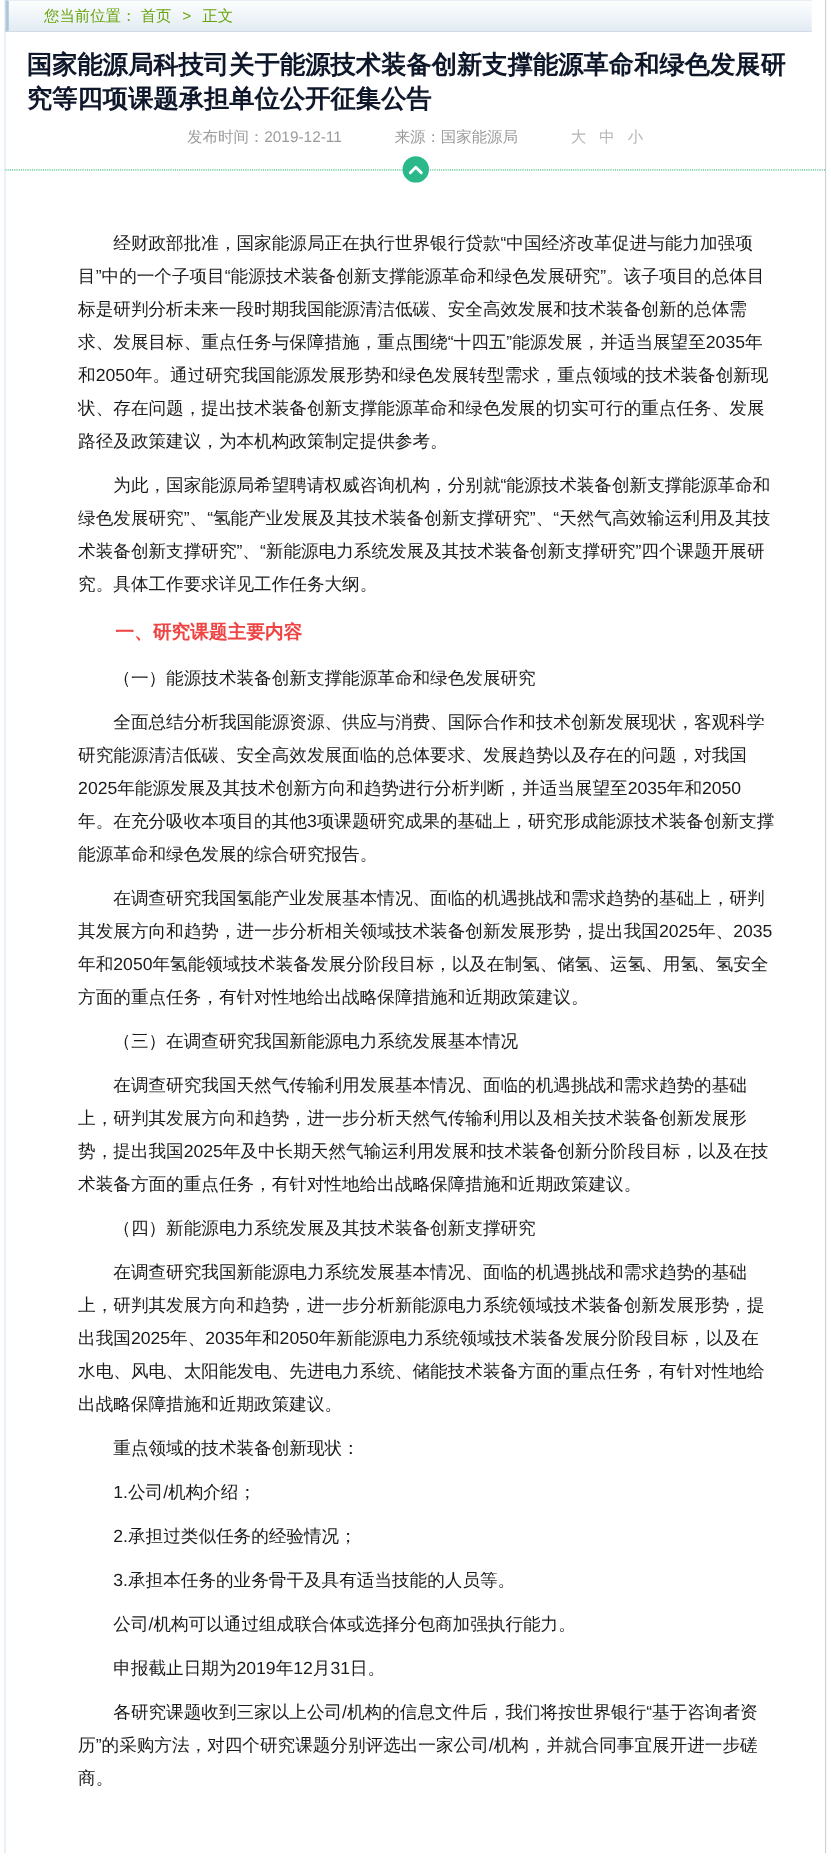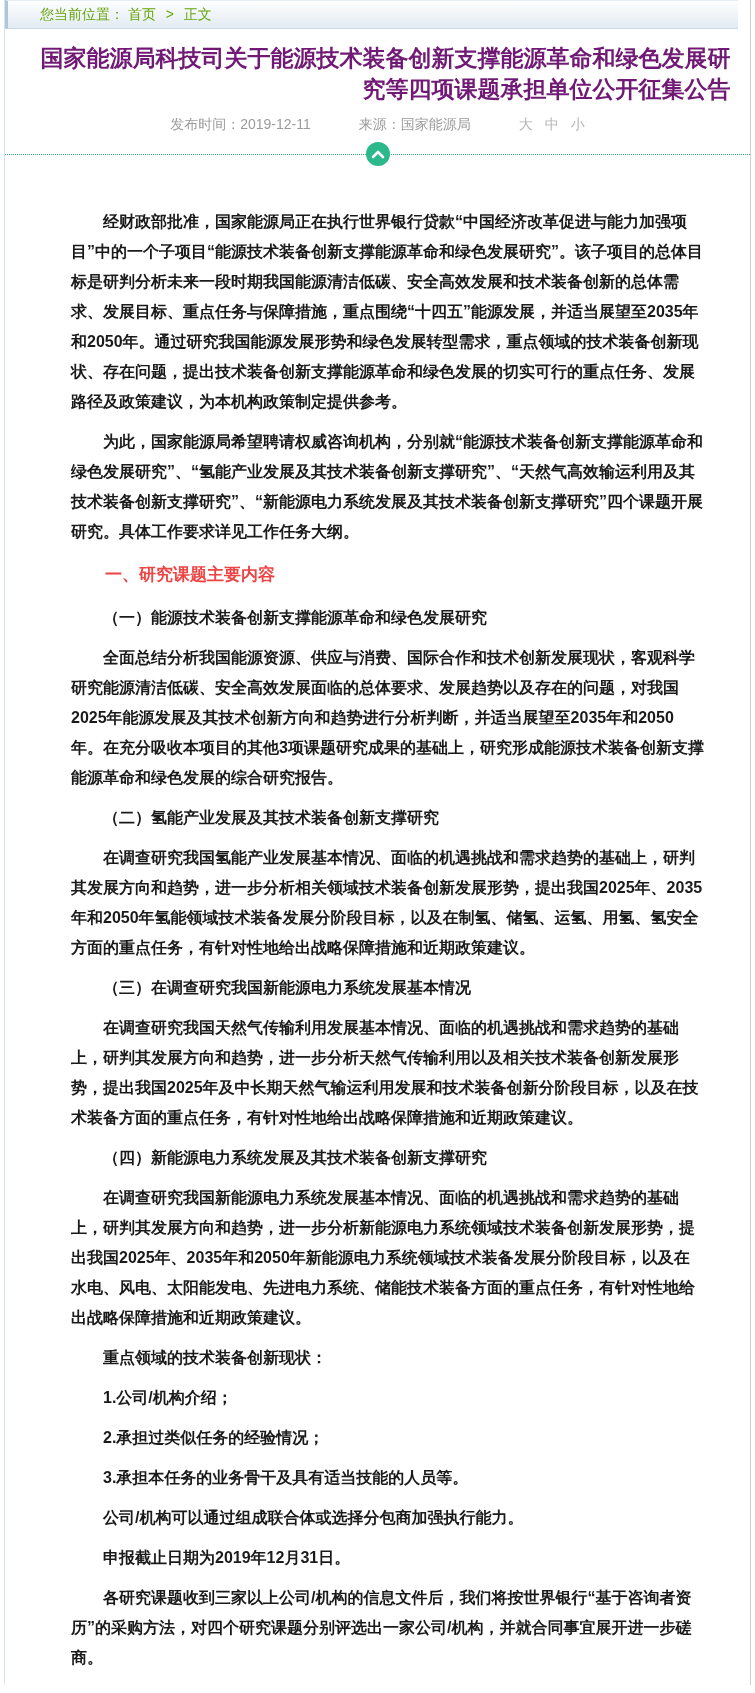--- a/index.html
+++ b/index.html
@@ -10,37 +10,37 @@
   .breadcrumb-bar{height:27px;line-height:27px;margin-right:12px;
     background:linear-gradient(#fdfefe,#e2ebf3);
     border-bottom:1px solid #ccd9e6;border-top:1px solid #e7eef5;
     border-left:3px solid #aec5da;
     padding-left:32px;font-size:14px;color:#67a40a;white-space:nowrap;}
   .breadcrumb-bar a{color:#67a40a;text-decoration:none;}
   .crumb-sep{margin:0 6px;}
 
   
   .title-wrap{padding:14px 10px 0;}
-  .page-title{font-size:23px;line-height:31px;font-weight:bold;color:#701a75;
-    text-align:right;max-width:706px;margin:0 auto;}
+  .page-title{font-size:23px;line-height:31px;font-weight:bold;color:#0f172a;
+    text-align:left;max-width:706px;margin:0 auto;}
   .meta{display:flex;justify-content:center;align-items:center;gap:14px;
     color:#9b9b9b;font-size:14px;margin-top:10px;height:20px;}
   .meta .gap{width:20px;}
   .font-size-controls{display:flex;gap:12px;color:#b5b5b5;}
   .font-size-controls span{cursor:pointer;}
 
   
   .divider{position:relative;margin-top:7px;border-bottom:1px dotted #2bb673;height:12px;}
   .toggle-btn{position:absolute;left:50%;top:12px;transform:translate(-50%,-50%);
     width:24px;height:24px;border-radius:50%;background:#2bb98c;border:none;
     display:flex;align-items:center;justify-content:center;cursor:pointer;padding:0;}
 
   
   .content{padding:42px 46px 0 66px;font-size:16px;line-height:30px;color:#1a1a1a;}
-  .para{margin:10px 0;text-indent:2em;font-weight:bold;}
+  .para{margin:10px 0;text-indent:2em;}
   .sec-heading{font-size:17px;font-weight:bold;margin:13px 0;text-indent:2em;color:#ef4444;}
 </style>
 </head>
 <body>
 
 <div class="page">
 
   <div class="breadcrumb-bar">
     <span>您当前位置：</span>
     <a href="#">首页</a>
@@ -74,21 +74,20 @@
       </svg>
     </button>
   </div>
 
   <div class="content">
     <p class="para">经财政部批准，国家能源局正在执行世界银行贷款“中国经济改革促进与能力加强项目”中的一个子项目“能源技术装备创新支撑能源革命和绿色发展研究”。该子项目的总体目标是研判分析未来一段时期我国能源清洁低碳、安全高效发展和技术装备创新的总体需求、发展目标、重点任务与保障措施，重点围绕“十四五”能源发展，并适当展望至2035年和2050年。通过研究我国能源发展形势和绿色发展转型需求，重点领域的技术装备创新现状、存在问题，提出技术装备创新支撑能源革命和绿色发展的切实可行的重点任务、发展路径及政策建议，为本机构政策制定提供参考。</p>
     <p class="para">为此，国家能源局希望聘请权威咨询机构，分别就“能源技术装备创新支撑能源革命和绿色发展研究”、“氢能产业发展及其技术装备创新支撑研究”、“天然气高效输运利用及其技术装备创新支撑研究”、“新能源电力系统发展及其技术装备创新支撑研究”四个课题开展研究。具体工作要求详见工作任务大纲。</p>
     <h2 class="sec-heading">一、研究课题主要内容</h2>
     <p class="para">（一）能源技术装备创新支撑能源革命和绿色发展研究</p>
     <p class="para">全面总结分析我国能源资源、供应与消费、国际合作和技术创新发展现状，客观科学研究能源清洁低碳、安全高效发展面临的总体要求、发展趋势以及存在的问题，对我国2025年能源发展及其技术创新方向和趋势进行分析判断，并适当展望至2035年和2050年。在充分吸收本项目的其他3项课题研究成果的基础上，研究形成能源技术装备创新支撑能源革命和绿色发展的综合研究报告。</p>
-    <p class="para">（二）氢能产业发展及其技术装备创新支撑研究</p>
     <p class="para">在调查研究我国氢能产业发展基本情况、面临的机遇挑战和需求趋势的基础上，研判其发展方向和趋势，进一步分析相关领域技术装备创新发展形势，提出我国2025年、2035年和2050年氢能领域技术装备发展分阶段目标，以及在制氢、储氢、运氢、用氢、氢安全方面的重点任务，有针对性地给出战略保障措施和近期政策建议。</p>
     <p class="para">（三）在调查研究我国新能源电力系统发展基本情况</p>
     <p class="para">在调查研究我国天然气传输利用发展基本情况、面临的机遇挑战和需求趋势的基础上，研判其发展方向和趋势，进一步分析天然气传输利用以及相关技术装备创新发展形势，提出我国2025年及中长期天然气输运利用发展和技术装备创新分阶段目标，以及在技术装备方面的重点任务，有针对性地给出战略保障措施和近期政策建议。</p>
     <p class="para">（四）新能源电力系统发展及其技术装备创新支撑研究</p>
     <p class="para">在调查研究我国新能源电力系统发展基本情况、面临的机遇挑战和需求趋势的基础上，研判其发展方向和趋势，进一步分析新能源电力系统领域技术装备创新发展形势，提出我国2025年、2035年和2050年新能源电力系统领域技术装备发展分阶段目标，以及在水电、风电、太阳能发电、先进电力系统、储能技术装备方面的重点任务，有针对性地给出战略保障措施和近期政策建议。</p>
     <p class="para">重点领域的技术装备创新现状：</p>
     <p class="para">1.公司/机构介绍；</p>
     <p class="para">2.承担过类似任务的经验情况；</p>
     <p class="para">3.承担本任务的业务骨干及具有适当技能的人员等。</p>
     <p class="para">公司/机构可以通过组成联合体或选择分包商加强执行能力。</p>

